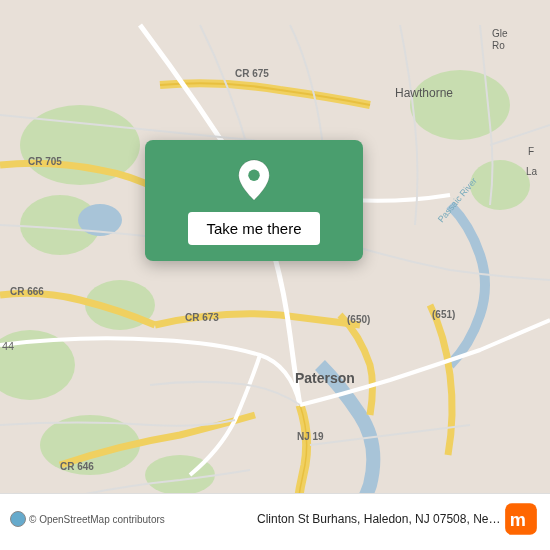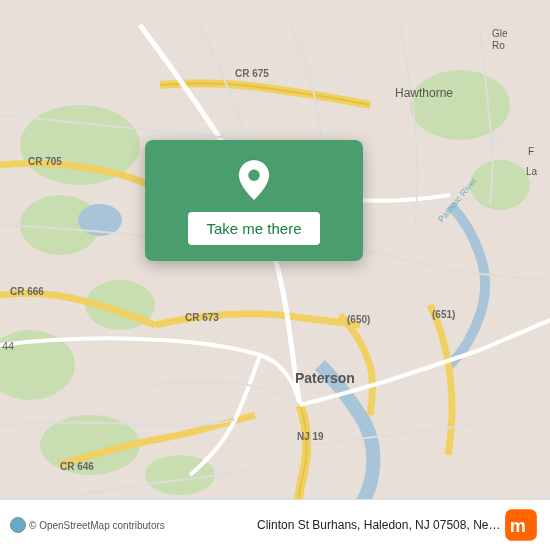--- a/index.html
+++ b/index.html
@@ -43,38 +43,38 @@
     }
 
     #pin-icon {
       width: 38px;
       height: 44px;
       margin-bottom: 10px;
     }
 
     #take-me-there-btn {
       background: white;
-      color: #15803d;
+      color: #000000;
       border: none;
       border-radius: 4px;
       padding: 8px 18px;
       font-size: 15px;
       font-weight: 500;
       cursor: pointer;
       white-space: nowrap;
     }
 
     
     #bottom-bar {
       position: absolute;
       bottom: 0;
       left: 0;
       width: 100%;
       background: white;
-      padding: 8px 12px 8px 10px;
+      padding: 8px 12px 14px 10px;
       display: flex;
       align-items: center;
       justify-content: space-between;
       border-top: 1px solid #ddd;
       min-height: 44px;
     }
 
     #bottom-left {
       display: flex;
       align-items: center;

